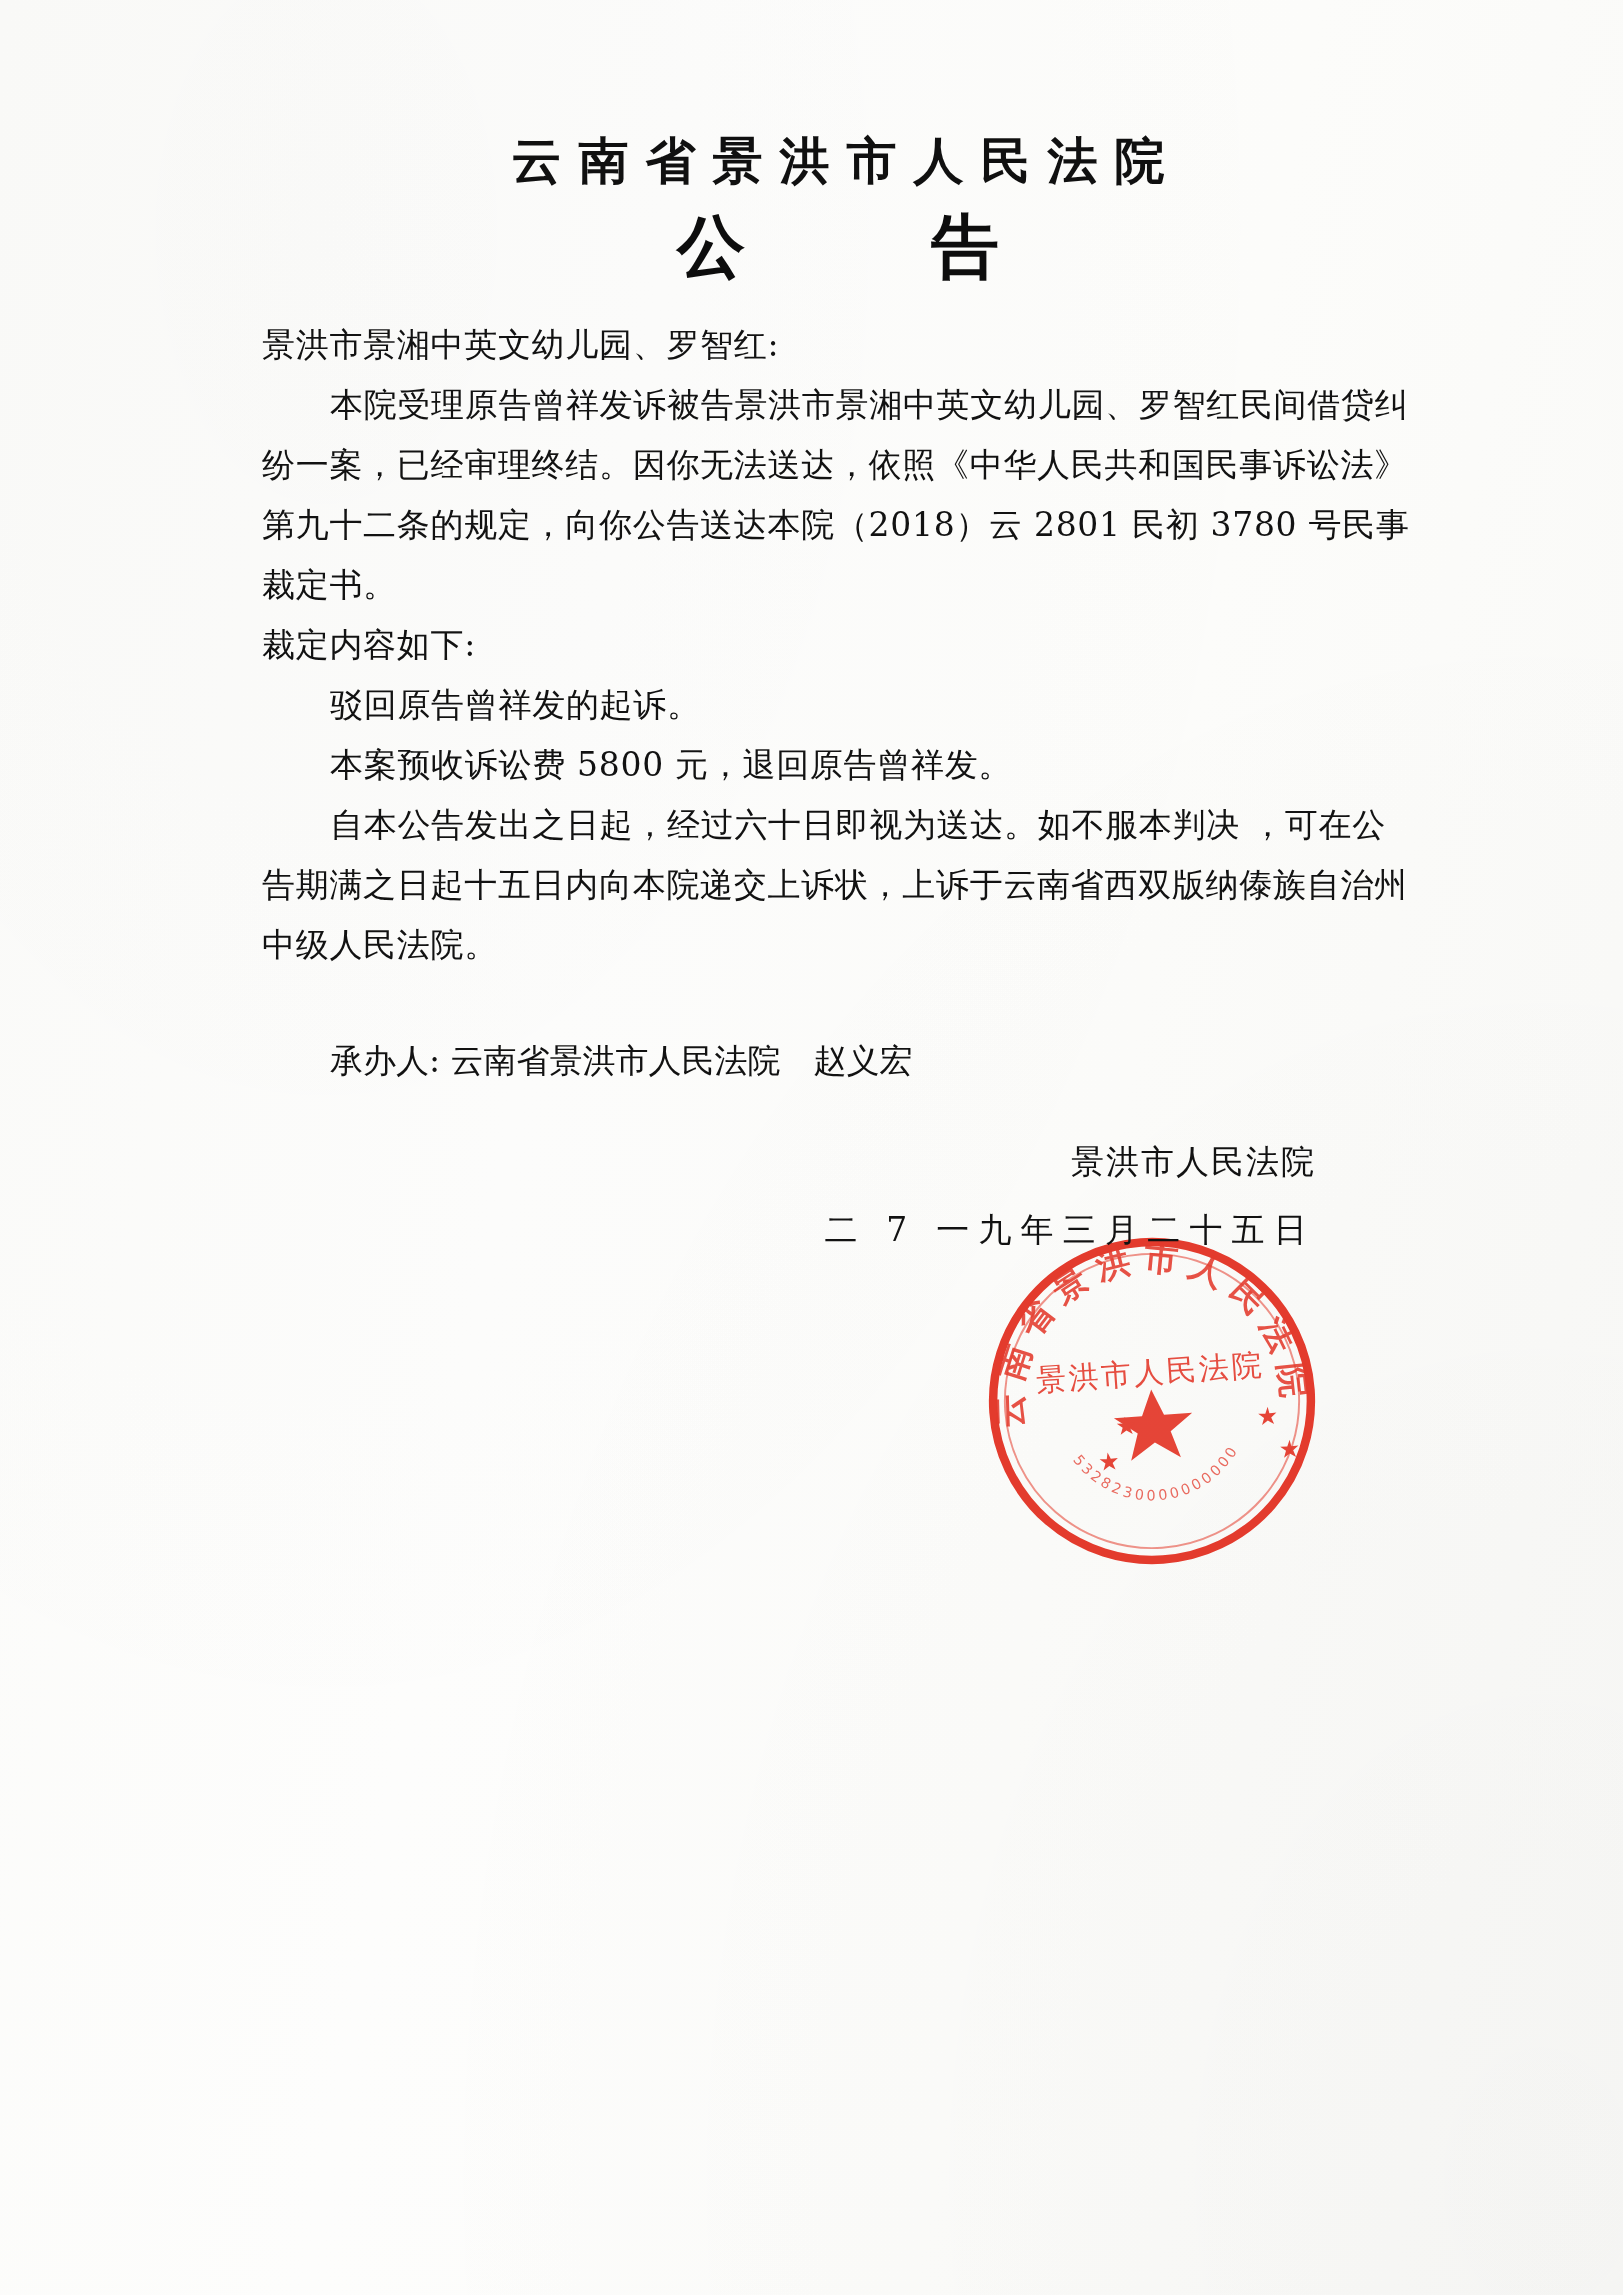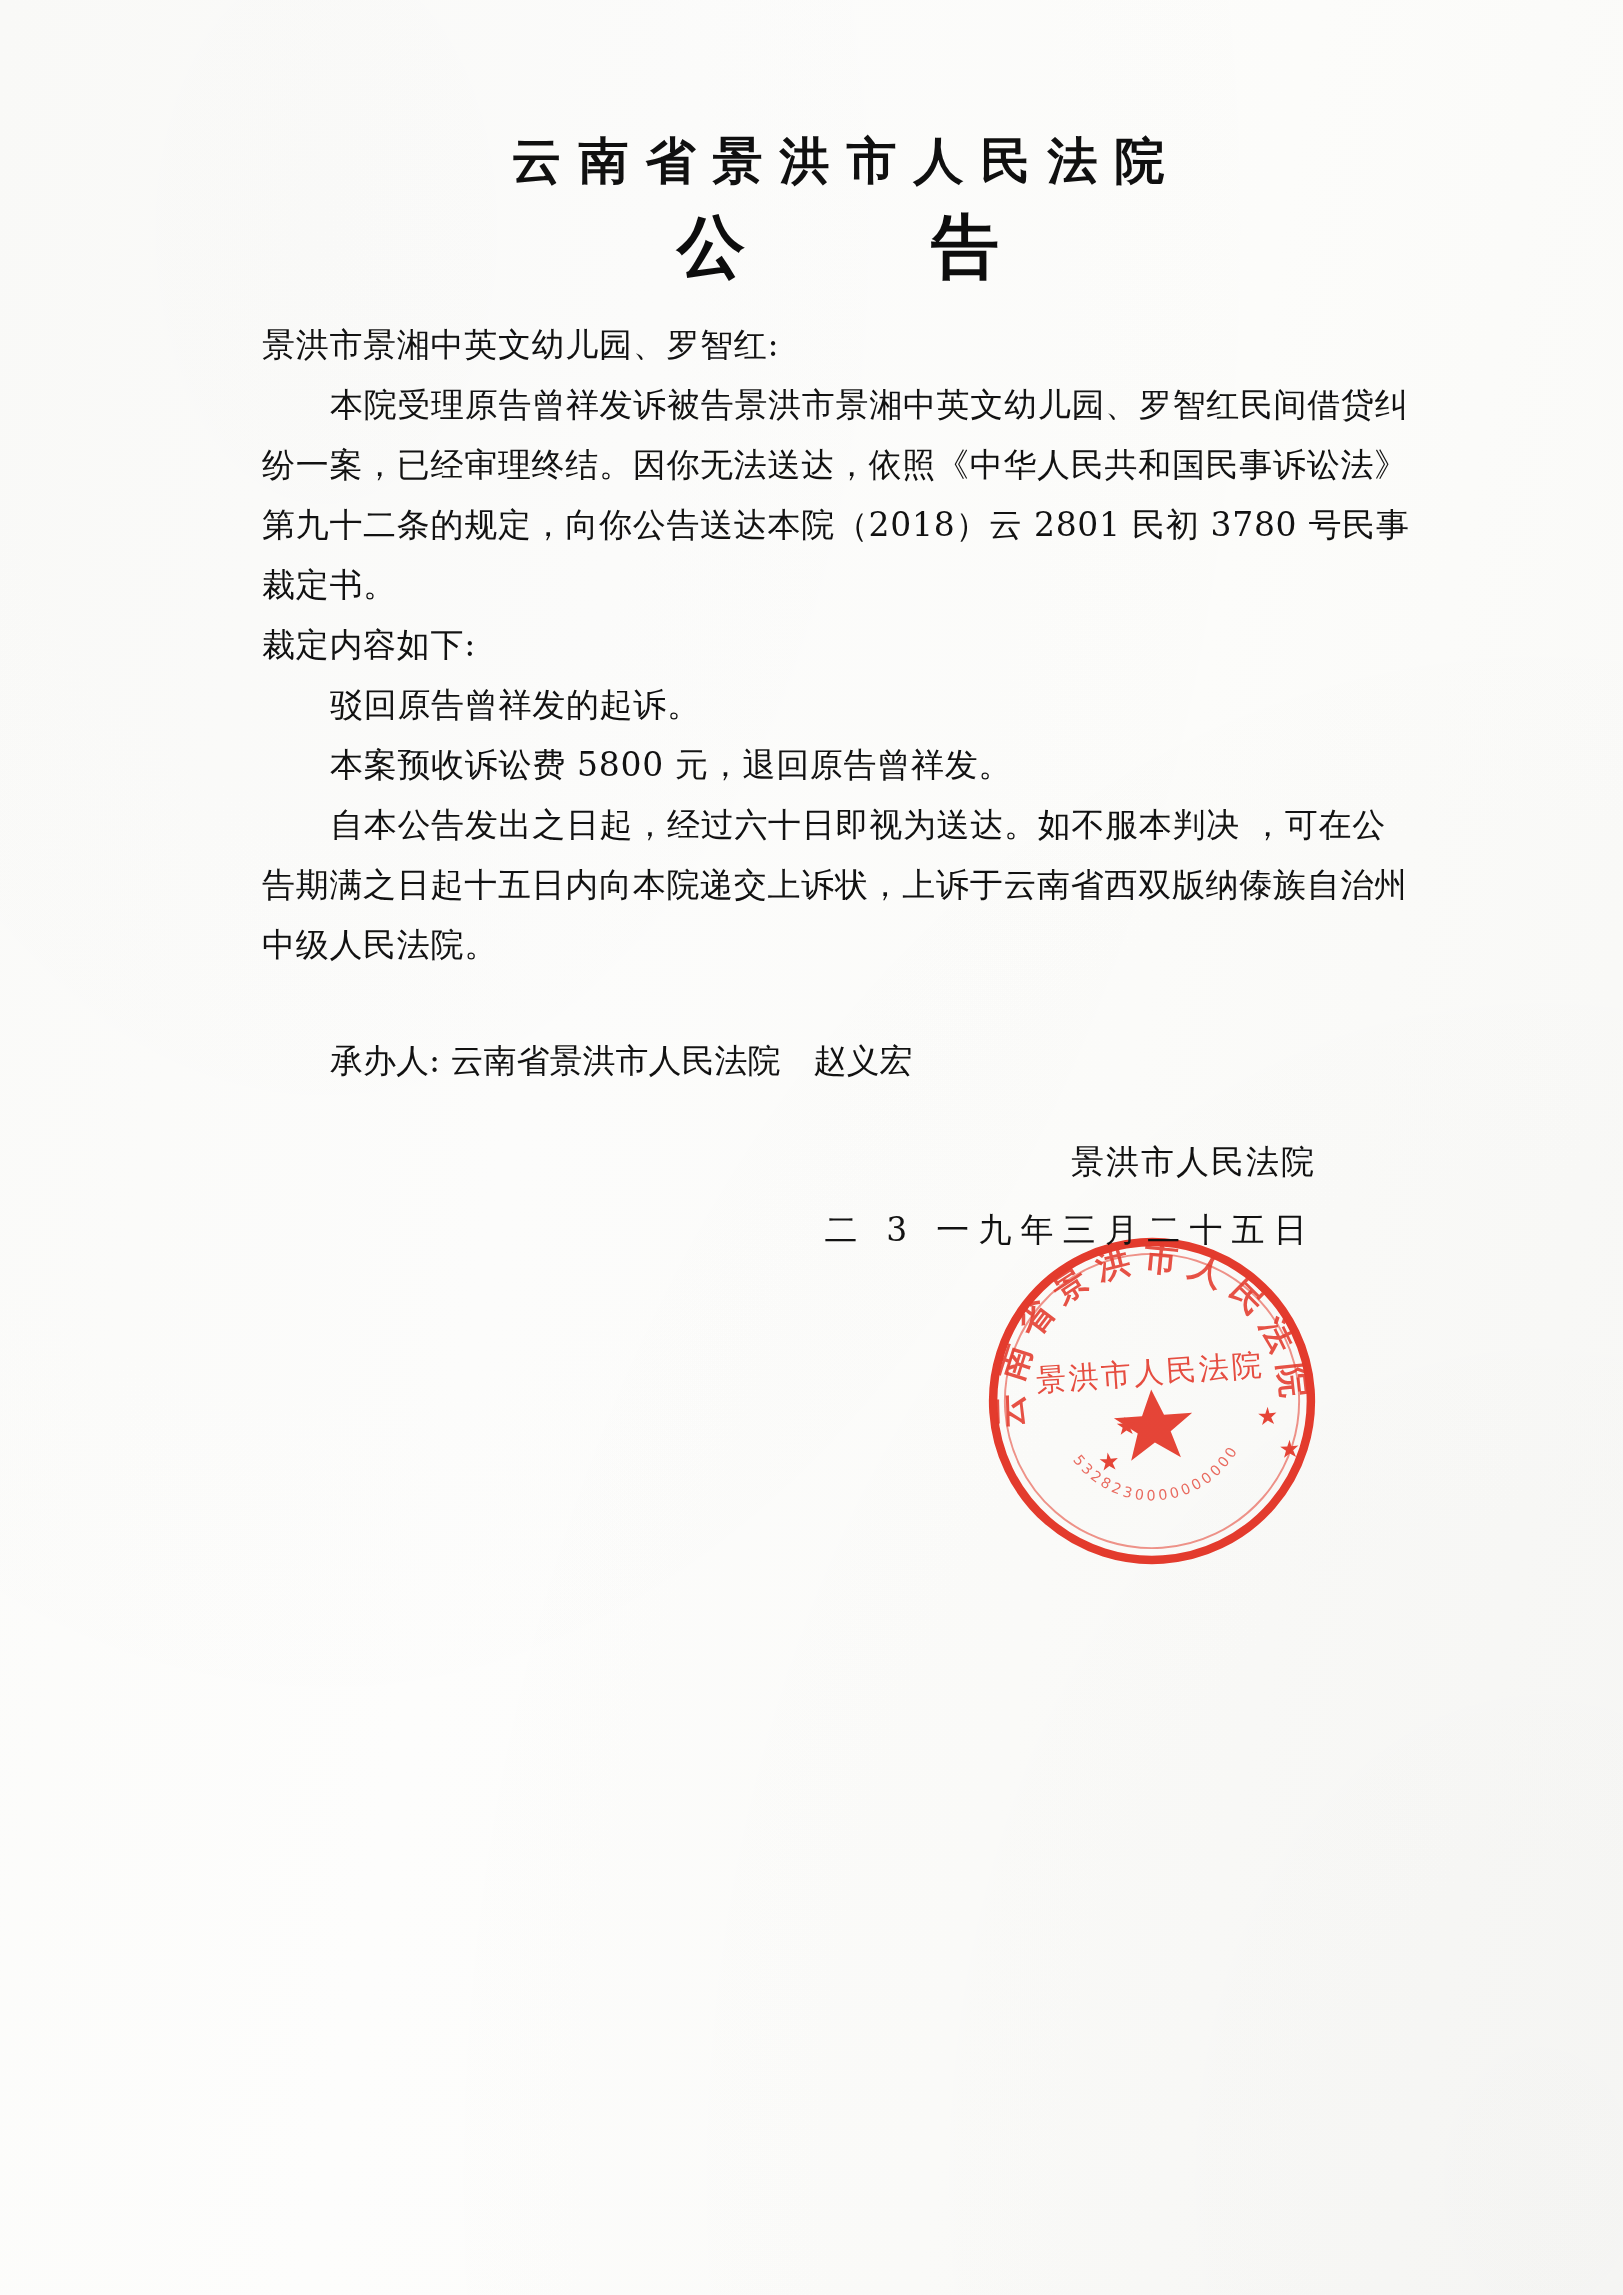--- a/index.html
+++ b/index.html
@@ -145,21 +145,21 @@
 
       <p class="para">本案预收诉讼费 5800 元，退回原告曾祥发。</p>
 
       <p class="para">自本公告发出之日起，经过六十日即视为送达。如不服本判决 ，可在公告期满之日起十五日内向本院递交上诉状，上诉于云南省西双版纳傣族自治州中级人民法院。</p>
     </div>
 
     <div class="handler">承办人: 云南省景洪市人民法院　赵义宏</div>
 
     <div class="sign-block">
       <div class="sign-line">景洪市人民法院</div>
-      <div class="sign-date">二 3 一九年三月二十五日</div>
+      <div class="sign-date">二 7 一九年三月二十五日</div>
     </div>
 
   </div>
 
   <div class="seal">
     <svg viewBox="0 0 520 520" xmlns="http://www.w3.org/2000/svg">
       <defs>
         <path id="sealArcOuter" d="M 60,260 A 200,200 0 1 1 460,260"></path>
         <path id="sealArcInner" d="M 110,262 A 150,150 0 0 0 410,262"></path>
       </defs>

